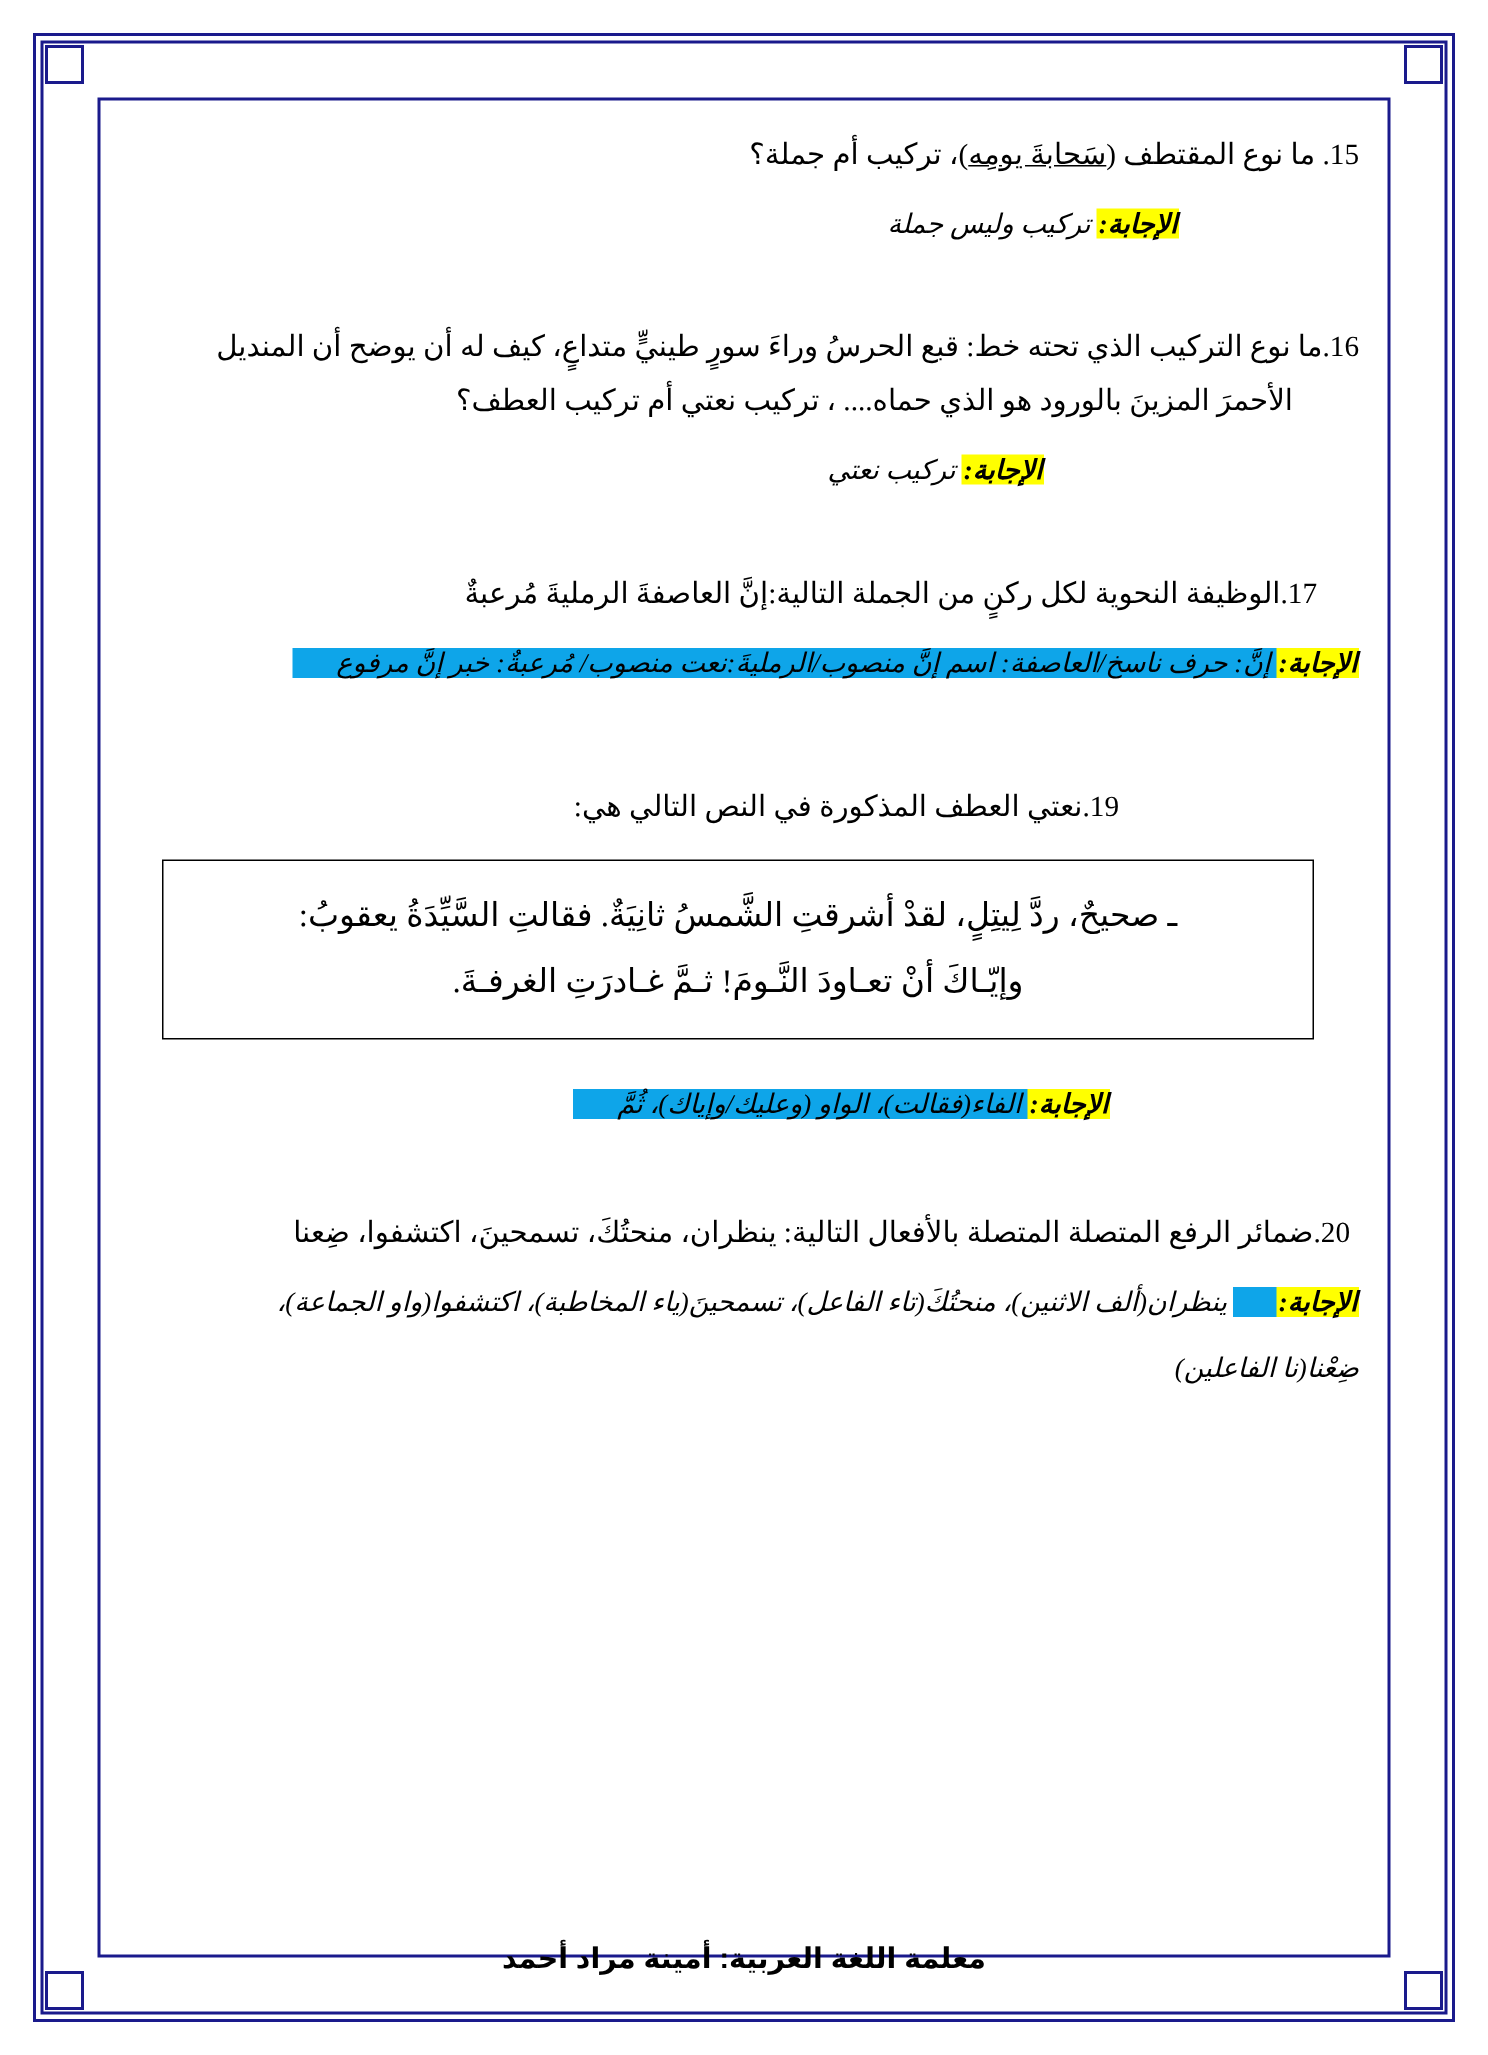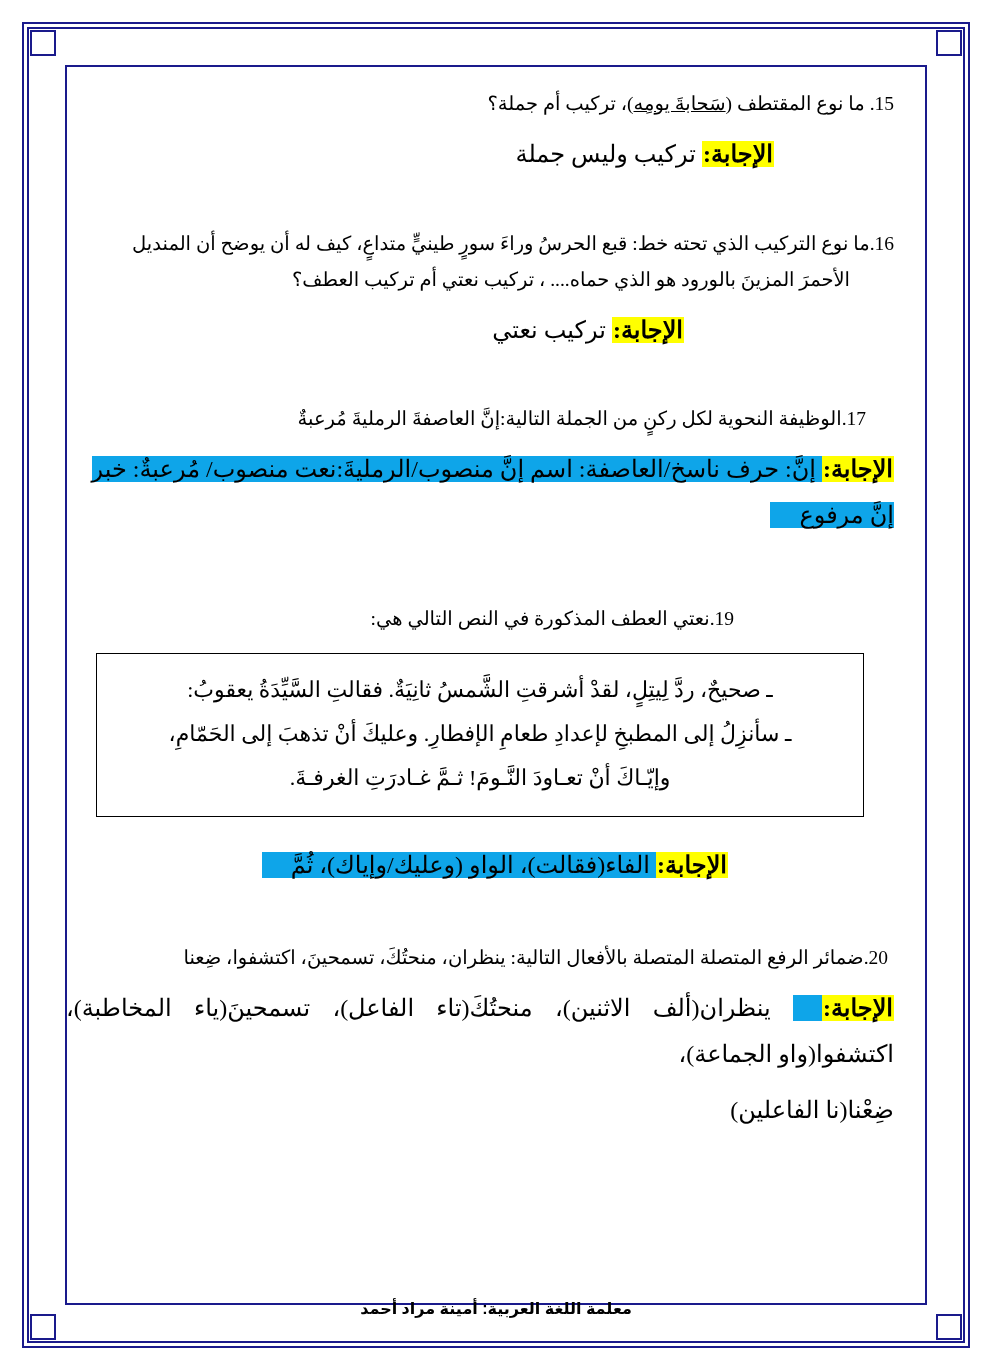--- a/index.html
+++ b/index.html
@@ -43,21 +43,21 @@
     box-sizing: border-box;
   }
   .corner.tl { left: 30px;  top: 30px; }
   .corner.tr { right: 30px; top: 30px; }
   .corner.bl { left: 30px;  bottom: 30px; }
   .corner.br { right: 30px; bottom: 30px; }
 
   
   .sheet {
     position: absolute;
-    left: 44px;
+    left: 56px;
     top: 62px;
     width: 872px;
     height: 1246px;
     box-sizing: border-box;
     padding: 24px 22px 10px 22px;
   }
 
   .qblock {
     margin-bottom: 30px;
   }
@@ -65,25 +65,26 @@
     font-size: 19.5px;
     line-height: 1.85;
     text-align: justify;
     text-align-last: right;
     direction: rtl;
   }
   .u { text-decoration: underline; }
 
   .ansline {
     margin-top: 10px;
-    font-size: 24px;
+    font-size: 18px;
     line-height: 1.9;
     direction: rtl;
     text-align: justify;
     text-align-last: right;
+    font-style: italic;
   }
   .ansline.right-align {
     text-align: right;
   }
   .ans-label {
     background: #ffff00;
     font-weight: bold;
     padding: 0 1px;
   }
   .hl {
@@ -108,21 +109,21 @@
   .passage-line.l2 { text-align: justify; text-align-last: center; }
 
   
   .footer {
     position: absolute;
     left: 0;
     right: 0;
     bottom: 52px;
     text-align: center;
     font-family: "Liberation Sans", "DejaVu Sans", sans-serif;
-    font-size: 16px;
+    font-size: 19px;
     font-weight: bold;
     color: #000;
     direction: rtl;
   }
 </style>
 </head>
 <body>
 
 <div class="page-frame-outer">
   <div class="page-frame-inner"></div>
@@ -169,21 +170,20 @@
   </div>
 
 
   <div class="qblock" style="margin-top:62px;">
     <div class="qtext" style="text-align:right;padding-right:160px;">
       <span>19.</span><span>نعتي العطف المذكورة في النص التالي هي:</span>
     </div>
 
     <div class="passage-box">
       <div class="passage-line">ـ صحيحٌ، ردَّ لِيتِلٍ، لقدْ أشرقتِ الشَّمسُ ثانِيَةٌ. فقالتِ السَّيِّدَةُ يعقوبُ:</div>
-      <div class="passage-line l2">ـ سأنزِلُ إلى المطبخِ لإعدادِ طعامِ الإفطارِ. وعليكَ أنْ تذهبَ إلى الحَمّامِ،</div>
       <div class="passage-line">وإيّـاكَ أنْ تعـاودَ النَّـومَ! ثـمَّ غـادرَتِ الغرفـةَ.</div>
     </div>
 
     <div class="ansline right-align" style="padding-right:166px;margin-top:26px;">
       <span class="hl"><span class="ans-label">الإجابة:</span>
       <span>الفاء(فقالت)، الواو (وعليك/وإياك)، ثُمَّ</span></span>
     </div>
   </div>
 
   <div class="qblock" style="margin-top:52px;">

